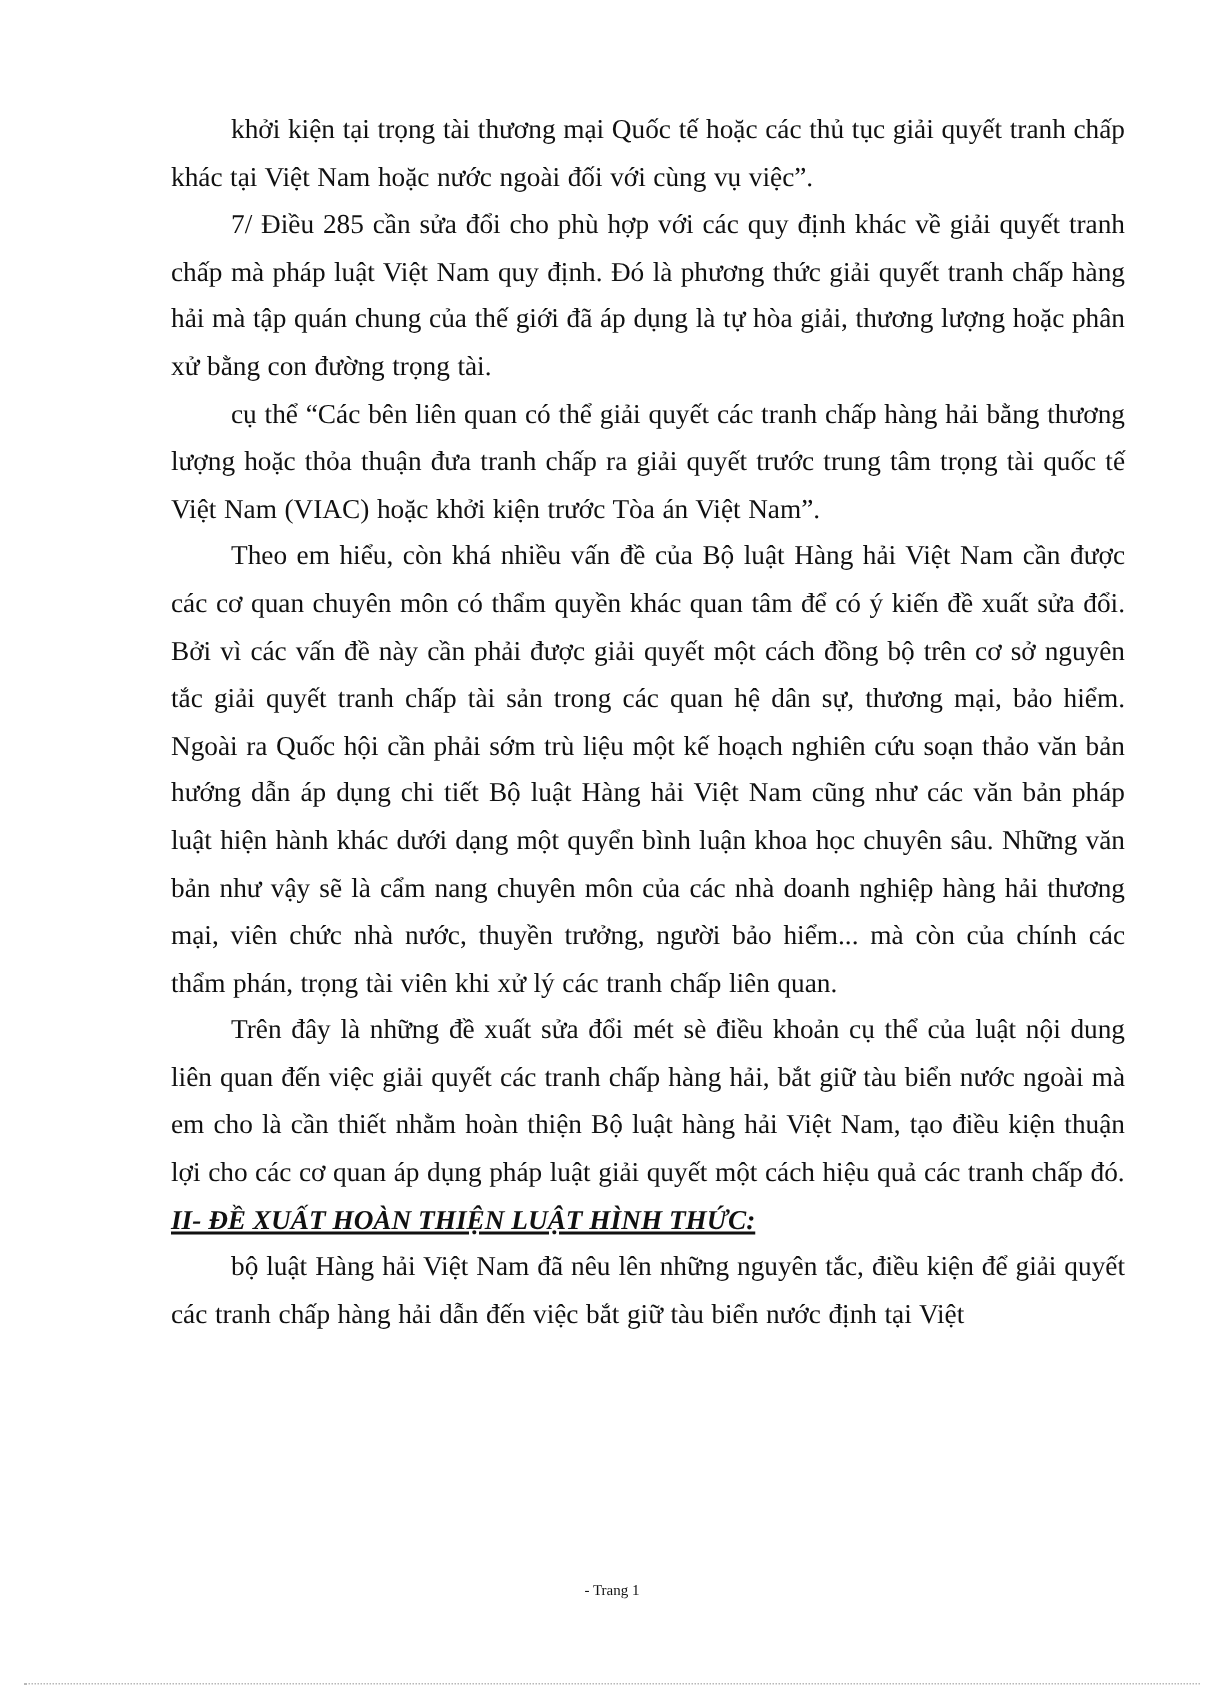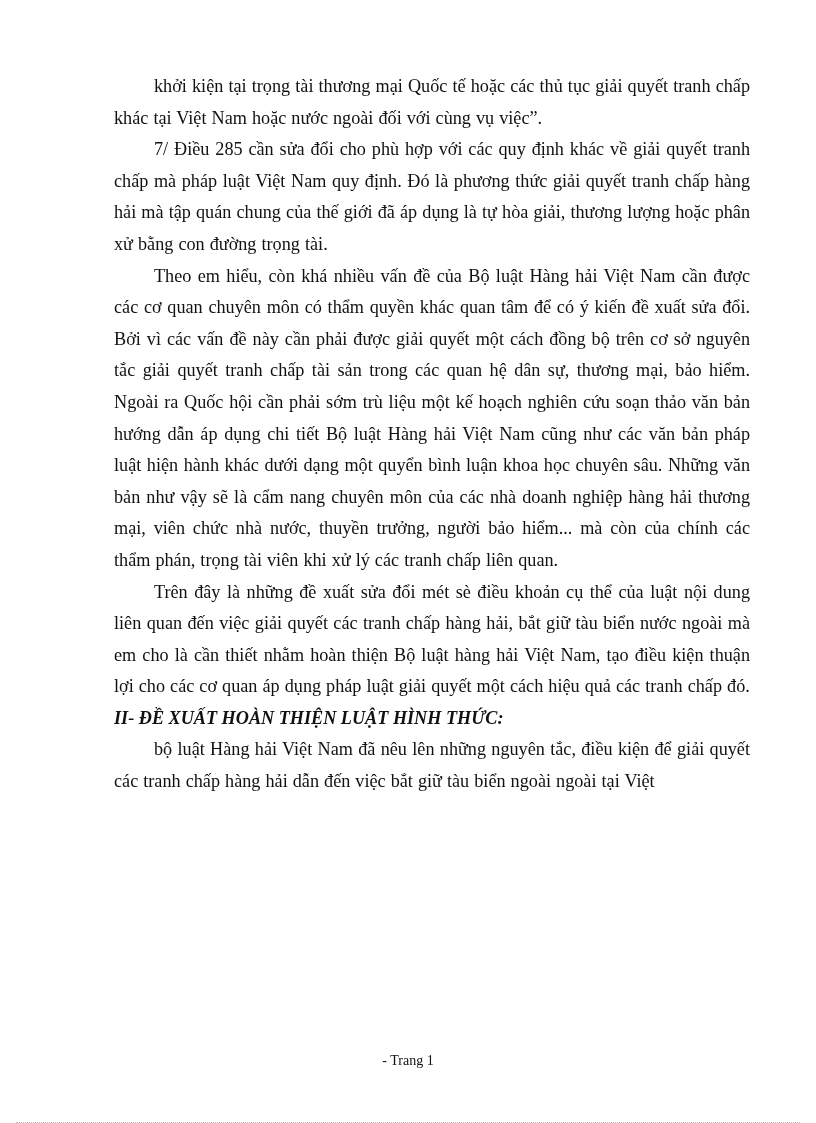--- a/index.html
+++ b/index.html
@@ -35,49 +35,51 @@
     text-align: justify;
     text-indent: 40px;
     word-spacing: 0.5px;
   }
   .heading {
     margin: 0;
     font-size: 18.2px;
     line-height: 31.6px;
     font-weight: bold;
     font-style: italic;
+    text-decoration: underline;
     text-decoration-thickness: 2px;
     text-underline-offset: 2px;
   }
   .footer {
     position: absolute;
     top: 1052px;
     left: 0;
     width: 816px;
     text-align: center;
-    font-size: 14px;
+    font-size: 10px;
     line-height: 18px;
   }
   .page-edge {
     position: absolute;
     left: 16px;
     right: 16px;
     top: 1122px;
     height: 0;
     border-top: 1px dotted #b8b8b8;
   }
 </style>
 </head>
 <body>
 
 <div class="page">
   <div class="content">
     <p class="para">khởi kiện tại trọng tài thương mại Quốc tế hoặc các thủ tục giải quyết tranh chấp khác tại Việt Nam hoặc nước ngoài đối với cùng vụ việc”.</p>
     <p class="para">7/ Điều 285 cần sửa đổi cho phù hợp với các quy định khác về giải quyết tranh chấp mà pháp luật Việt Nam quy định. Đó là phương thức giải quyết tranh chấp hàng hải mà tập quán chung của thế giới đã áp dụng là tự hòa giải, thương lượng hoặc phân xử bằng con đường trọng tài.</p>
+    <p class="para">cụ thể “Các bên liên quan có thể giải quyết các tranh chấp hàng hải bằng thương lượng hoặc thỏa thuận đưa tranh chấp ra giải quyết trước trung tâm trọng tài quốc tế Việt Nam (VIAC) hoặc khởi kiện trước Tòa án Việt Nam”.</p>
     <p class="para">Theo em hiểu, còn khá nhiều vấn đề của Bộ luật Hàng hải Việt Nam cần được các cơ quan chuyên môn có thẩm quyền khác quan tâm để có ý kiến đề xuất sửa đổi. Bởi vì các vấn đề này cần phải được giải quyết một cách đồng bộ trên cơ sở nguyên tắc giải quyết tranh chấp tài sản trong các quan hệ dân sự, thương mại, bảo hiểm. Ngoài ra Quốc hội cần phải sớm trù liệu một kế hoạch nghiên cứu soạn thảo văn bản hướng dẫn áp dụng chi tiết Bộ luật Hàng hải Việt Nam cũng như các văn bản pháp luật hiện hành khác dưới dạng một quyển bình luận khoa học chuyên sâu. Những văn bản như vậy sẽ là cẩm nang chuyên môn của các nhà doanh nghiệp hàng hải thương mại, viên chức nhà nước, thuyền trưởng, người bảo hiểm... mà còn của chính các thẩm phán, trọng tài viên khi xử lý các tranh chấp liên quan.</p>
     <p class="para">Trên đây là những đề xuất sửa đổi mét sè điều khoản cụ thể của luật nội dung liên quan đến việc giải quyết các tranh chấp hàng hải, bắt giữ tàu biển nước ngoài mà em cho là cần thiết nhằm hoàn thiện Bộ luật hàng hải Việt Nam, tạo điều kiện thuận lợi cho các cơ quan áp dụng pháp luật giải quyết một cách hiệu quả các tranh chấp đó.</p>
     <p class="heading">II- ĐỀ XUẤT HOÀN THIỆN LUẬT HÌNH THỨC:</p>
-    <p class="para">bộ luật Hàng hải Việt Nam đã nêu lên những nguyên tắc, điều kiện để giải quyết các tranh chấp hàng hải dẫn đến việc bắt giữ tàu biển ngoài ngoài tại Việt</p>
+    <p class="para">bộ luật Hàng hải Việt Nam đã nêu lên những nguyên tắc, điều kiện để giải quyết các tranh chấp hàng hải dẫn đến việc bắt giữ tàu biển nước định tại Việt</p>
   </div>
 
   <div class="footer">- Trang 1</div>
   <div class="page-edge"></div>
 </div>
 
 </body></html>

